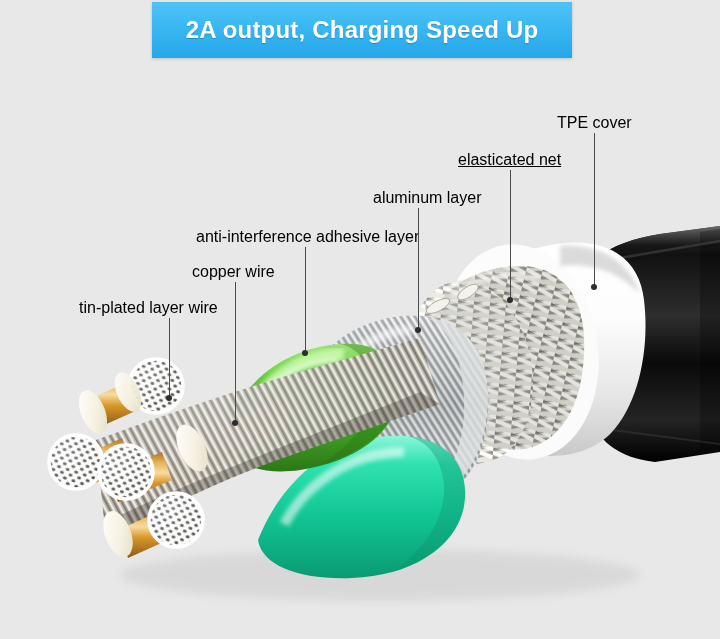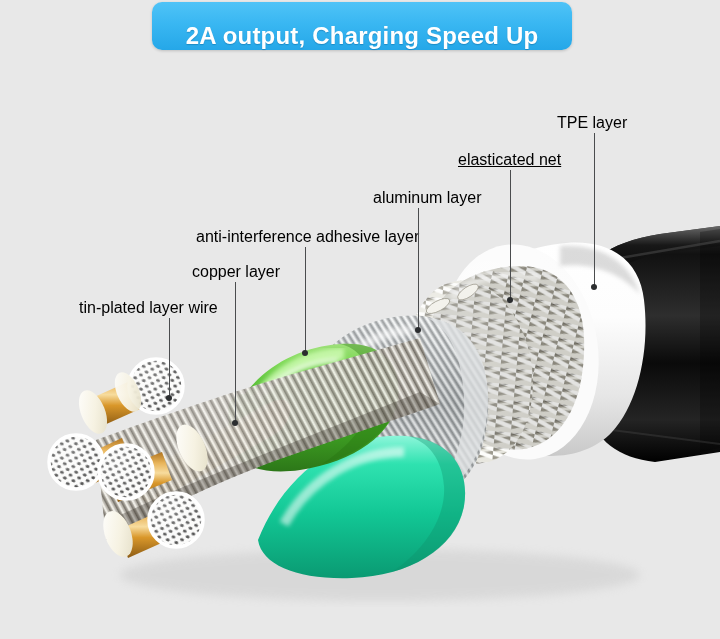--- a/index.html
+++ b/index.html
@@ -6,25 +6,25 @@
   body{
     width:720px;height:639px;
     background:#e8e8e8;
     font-family:"Liberation Sans", sans-serif;
     overflow:hidden;
   }
   #stage{position:relative;width:720px;height:639px;overflow:hidden;background:#e8e8e8;}
 
   
   #banner{
-    position:absolute;left:152px;top:2px;width:420px;height:48px;
-    border-radius:10px;
+    position:absolute;left:152px;top:2px;width:420px;height:56px;
+    border-radius:0;
     background:linear-gradient(180deg,#4fc3f7 0%,#39b7f2 45%,#25a7e8 100%);
     box-shadow:0 1px 3px rgba(0,0,0,.18);
-    display:flex;align-items:flex-end;justify-content:center;
+    display:flex;align-items:center;justify-content:center;
   }
   #banner-text{
     color:#ffffff;font-size:24px;font-weight:bold;letter-spacing:.2px;
     text-shadow:0 1px 1px rgba(0,80,130,.35);
     white-space:nowrap;
   }
 
   
   .callout{position:absolute;}
   .leader{
@@ -289,21 +289,21 @@
     </g>
   </svg>
 
   <div>
     <span class="callout lbl" style="left:79px;top:299px;">tin-plated layer wire</span>
     <span class="leader" style="left:169px;top:318px;height:80px;"></span>
     <span class="dot" style="left:166px;top:395px;"></span>
   </div>
 
   <div>
-    <span class="callout lbl" style="left:192px;top:263px;">copper layer</span>
+    <span class="callout lbl" style="left:192px;top:263px;">copper wire</span>
     <span class="leader" style="left:235px;top:282px;height:141px;"></span>
     <span class="dot" style="left:232px;top:420px;"></span>
   </div>
 
   <div>
     <span class="callout lbl" style="left:196px;top:228px;">anti-interference adhesive layer</span>
     <span class="leader" style="left:305px;top:247px;height:106px;"></span>
     <span class="dot" style="left:302px;top:350px;"></span>
   </div>
 
@@ -313,18 +313,18 @@
     <span class="dot" style="left:415px;top:327px;"></span>
   </div>
 
   <div>
     <span class="callout lbl" style="left:458px;top:151px;text-decoration:underline;">elasticated net</span>
     <span class="leader" style="left:510px;top:170px;height:130px;"></span>
     <span class="dot" style="left:507px;top:297px;"></span>
   </div>
 
   <div>
-    <span class="callout lbl" style="left:557px;top:114px;">TPE layer</span>
+    <span class="callout lbl" style="left:557px;top:114px;">TPE cover</span>
     <span class="leader" style="left:594px;top:133px;height:154px;"></span>
     <span class="dot" style="left:591px;top:284px;"></span>
   </div>
 
 </div>
 
 </body></html>

